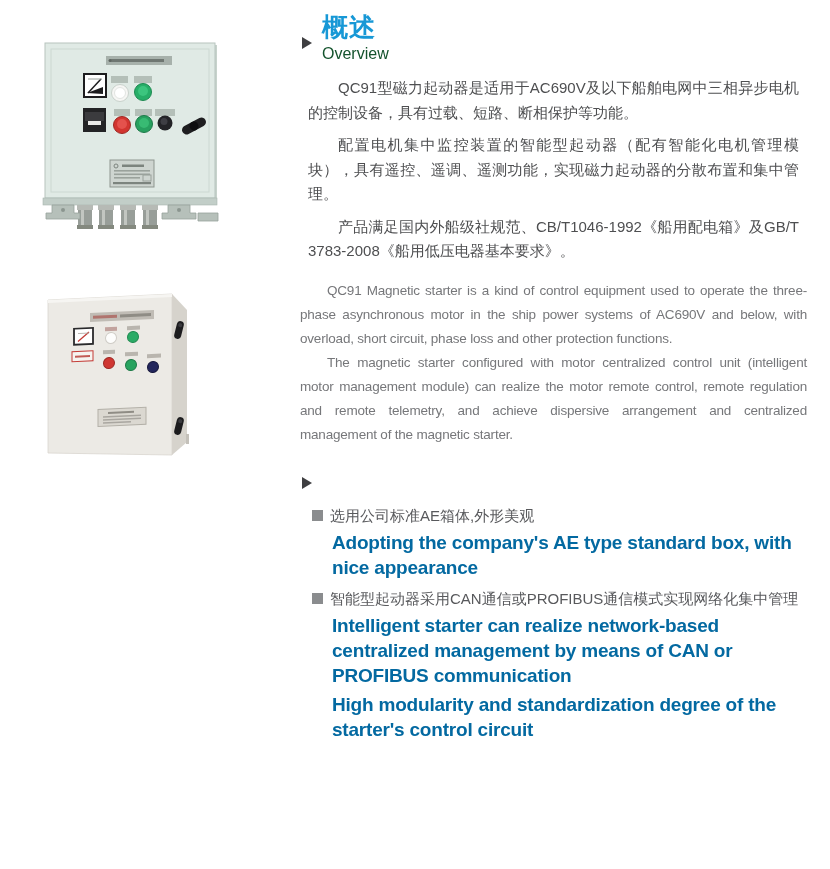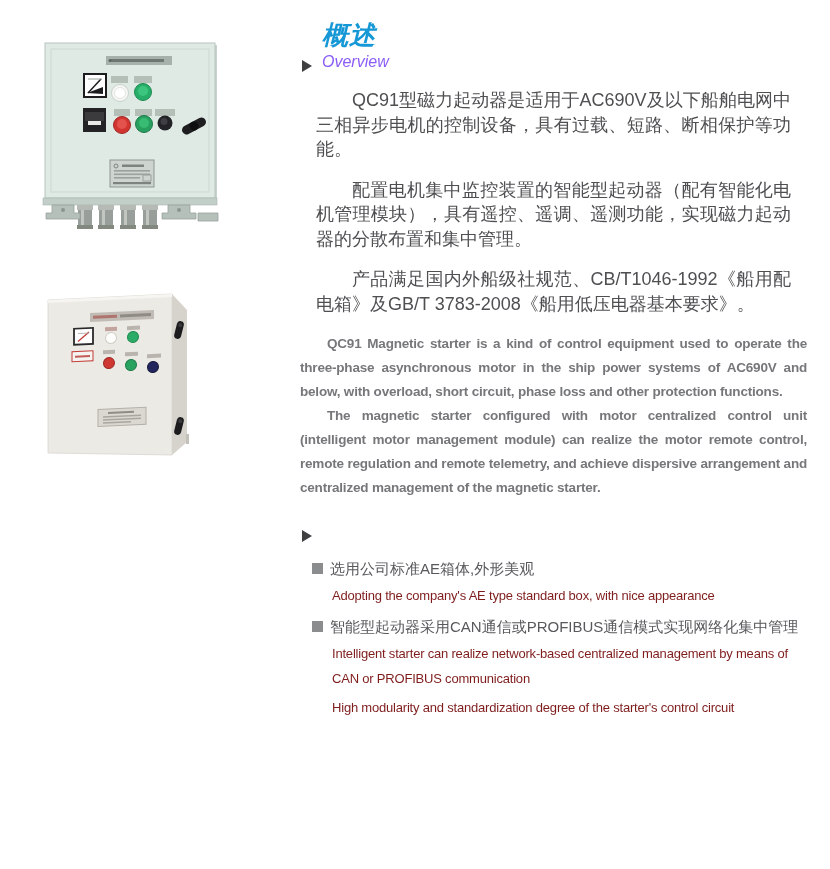--- a/index.html
+++ b/index.html
@@ -11,59 +11,59 @@
   .page{position:absolute;inset:0;background:#ffffff;overflow:hidden;}
 
   
   .photo{position:absolute;}
   .photo-1{left:40px;top:36px;width:190px;height:205px;}
   .photo-2{left:38px;top:286px;width:185px;height:195px;}
 
   
   .right-col{position:absolute;left:300px;top:12px;width:507px;}
 
-  .sec-head{display:flex;align-items:flex-end;margin:8px 0 12px 0;font-style:italic;}
+  .sec-head{display:flex;align-items:center;margin:0 0 12px 0;}
   .marker{
     width:0;height:0;margin:10px 10px 0 2px;
     border-left:10px solid #3f3f41;
     border-top:6px solid transparent;
     border-bottom:6px solid transparent;
   }
   .sec-title-zh{
     margin:0;font-size:26px;line-height:30px;font-weight:bold;
     color:#1798d6;letter-spacing:1px;
   }
   .sec-title-en{
-    margin:2px 0 0 0;font-size:16px;line-height:20px;color:#8b5cf6;
+    margin:2px 0 0 0;font-size:16px;line-height:20px;color:#14532d;
   }
 
   .para-zh{
-    margin:16px;font-size:18px;line-height:24.5px;color:#4e4f51;
+    margin:8px;font-size:15px;line-height:24.5px;color:#4e4f51;
     text-align:justify;text-indent:2em;
   }
   .en-block{margin-top:15px;}
   .para-en{
     margin:0;font-size:13.5px;line-height:24px;color:#76777a;
-    letter-spacing:-0.2px;text-align:justify;text-indent:2em;font-weight:bold;
+    letter-spacing:-0.2px;text-align:justify;text-indent:2em;
   }
 
   .sec-2{margin-top:20px;}
   .features{margin-top:6px;padding-left:12px;}
   .feature{margin-bottom:3px;}
   .feature-zh{
     display:flex;align-items:flex-start;
     font-size:15px;line-height:29px;color:#58595c;
   }
   .bullet-sq{
     width:11px;height:11px;background:#8a8c8e;flex:0 0 auto;
     margin-right:7px;position:relative;top:0px;align-self:center;
   }
   .feature-en{
     margin:0 0 4px 0;padding-left:20px;max-width:470px;
-    font-size:13px;line-height:25px;color:#7f1d1d;letter-spacing:-0.2px;
+    font-size:19px;line-height:25px;color:#0369a1;letter-spacing:-0.2px;font-weight:bold;
   }
 </style>
 </head>
 <body>
 
 <div class="page">
 
   <div class="photo photo-1">
     <svg width="190" height="205" viewBox="0 0 190 205">
 

